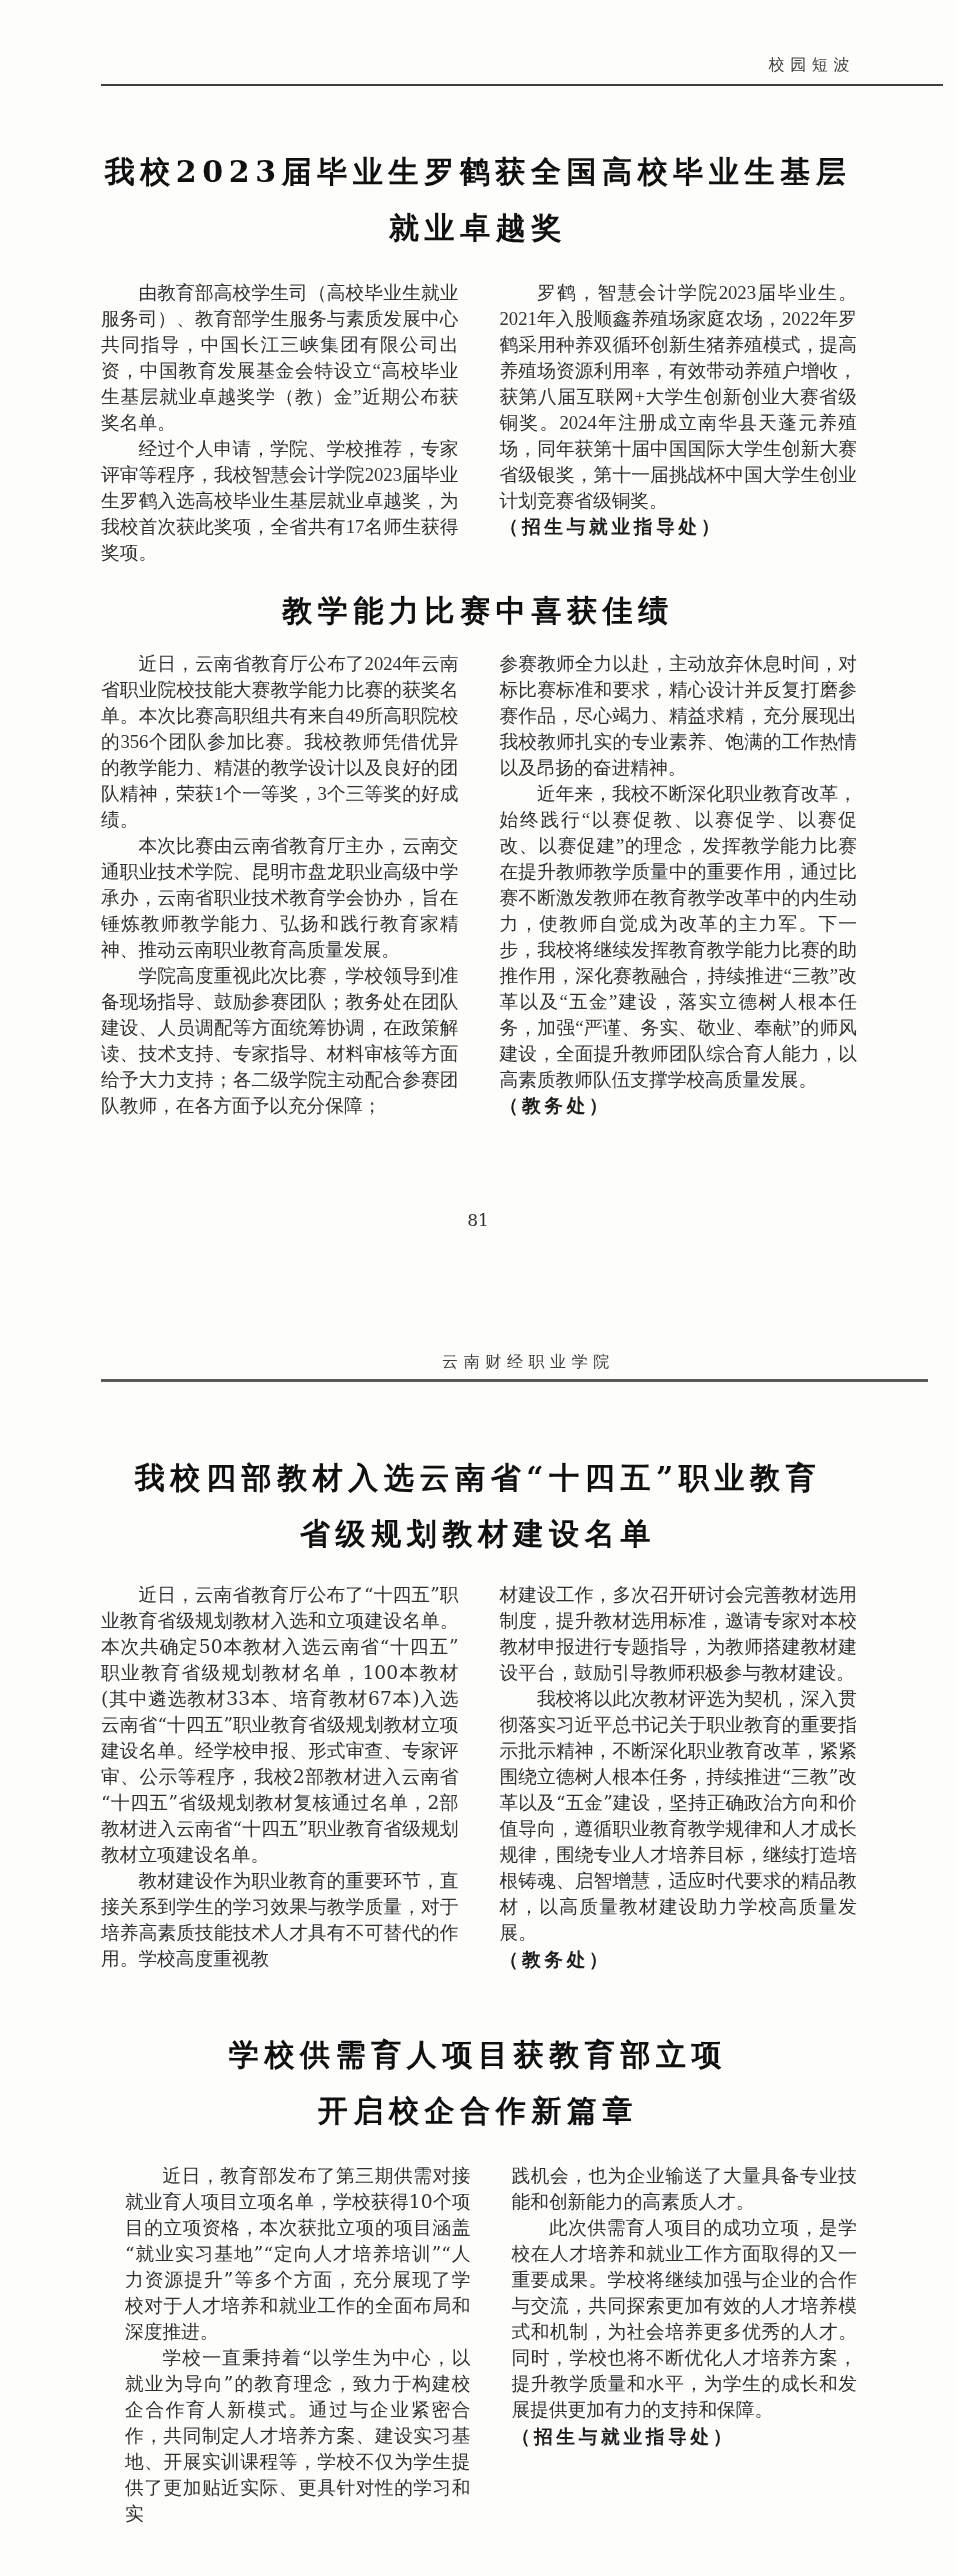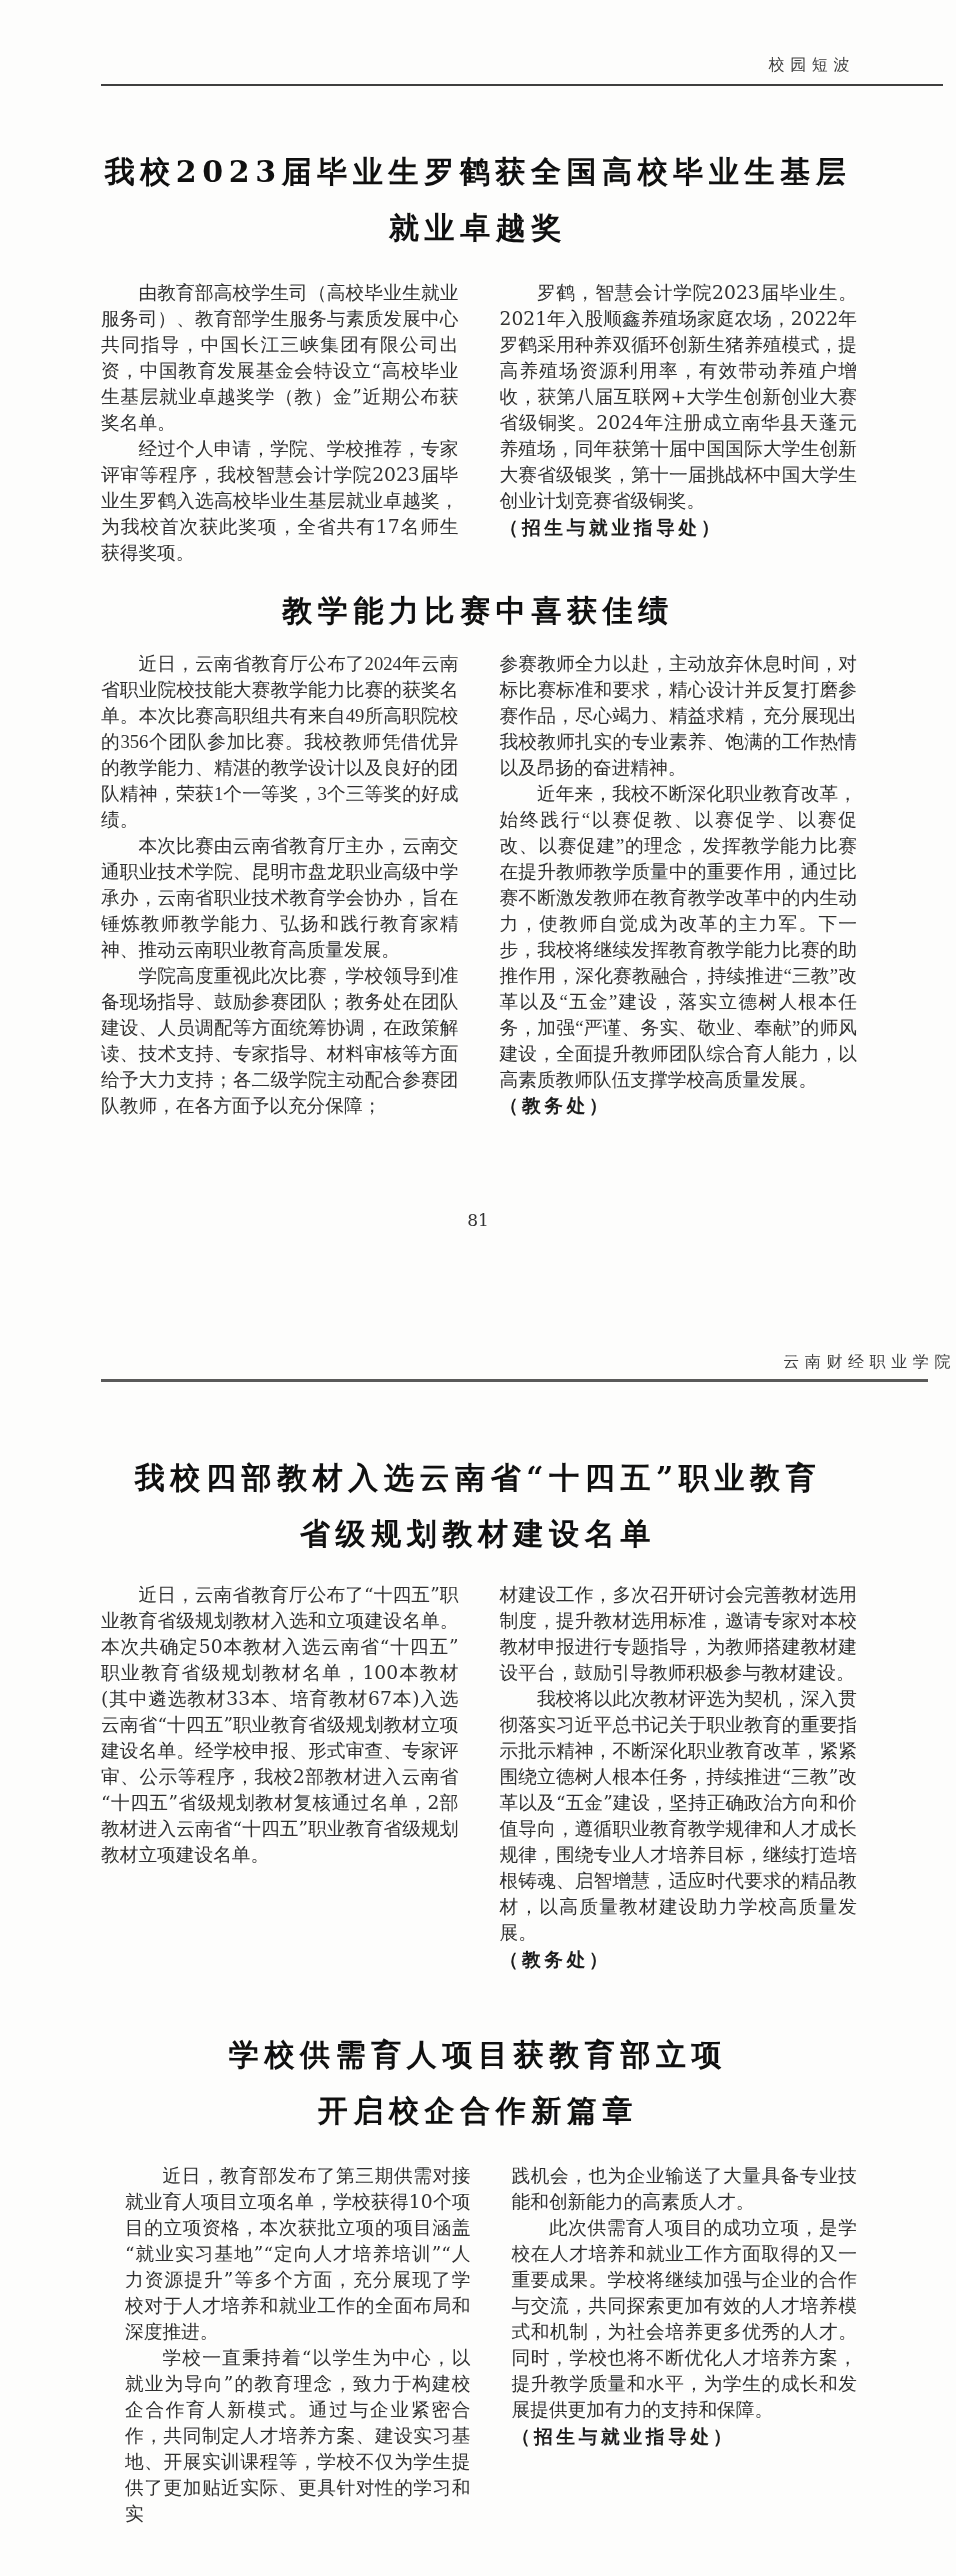--- a/index.html
+++ b/index.html
@@ -5,21 +5,21 @@
   html, body { margin: 0; padding: 0; }
   body {
     width: 956px;
     height: 2576px;
     background: #fdfdfc;
     overflow: hidden;
     font-family: "DejaVu Serif", "Liberation Serif", serif;
     color: #2e2e2e;
   }
   .runhead-row { padding-top: 54px; padding-right: 101px; text-align: right; }
-  .runhead-row.left { padding-right: 0; padding-left: 101px; text-align: right; }
+  .runhead-row.left { padding-right: 0; padding-left: 101px; text-align: center; }
   .runhead {
     font-size: 16px;
     line-height: 22.4px;
     letter-spacing: 5.6px;
     color: #3c3c3c;
   }
   .rule-1 { height: 1.9px; background: #3f3f3f; margin: 7.5px 13px 0 101px; }
   .rule-2 { height: 2.8px; background: #5a5a5a; margin: 5.6px 28px 0 101px; }
 
   .title { text-align: center; color: #101010; font-weight: 700; }
@@ -56,21 +56,21 @@
 
   .page-number {
     text-align: center;
     font-size: 17px;
     line-height: 22.4px;
     color: #333;
   }
 
   
   .mt-title-1 { margin-top: 65px; }
-  .mt-body-1  { margin-top: 32px; }
+  .mt-body-1  { margin-top: 32px; font-family: Liberation Serif, serif; }
   .mt-title-2 { margin-top: 24px; }
   .mt-body-2  { margin-top: 12px; font-family: Liberation Serif, serif; }
   .mt-pagenum-1 { margin-top: 90px; }
   .mt-head-2  { padding-top: 120px; }
   .mt-title-3 { margin-top: 75px; }
   .mt-body-3  { margin-top: 28px; }
   .mt-title-4 { margin-top: 62px; }
   .mt-body-4  { margin-top: 32px; margin-left: 24px; }
 </style>
 </head>
@@ -129,20 +129,21 @@
   <div class="rule-2"></div>
 
   <section>
     <h1 class="title mt-title-3">
       <span class="tl">我校四部教材入选云南省“十四五”职业教育</span>
       <span class="tl">省级规划教材建设名单</span>
     </h1>
     <div class="cols mt-body-3">
       <div class="col">
         <p class="body ind">近日，云南省教育厅公布了“十四五”职业教育省级规划教材入选和立项建设名单。本次共确定50本教材入选云南省“十四五”职业教育省级规划教材名单，100本教材(其中遴选教材33本、培育教材67本)入选云南省“十四五”职业教育省级规划教材立项建设名单。经学校申报、形式审查、专家评审、公示等程序，我校2部教材进入云南省“十四五”省级规划教材复核通过名单，2部教材进入云南省“十四五”职业教育省级规划教材立项建设名单。</p>
+        <p class="body ind">教材建设作为职业教育的重要环节，直接关系到学生的学习效果与教学质量，对于培养高素质技能技术人才具有不可替代的作用。学校高度重视教</p>
       </div>
       <div class="col">
         <p class="body">材建设工作，多次召开研讨会完善教材选用制度，提升教材选用标准，邀请专家对本校教材申报进行专题指导，为教师搭建教材建设平台，鼓励引导教师积极参与教材建设。</p>
         <p class="body ind">我校将以此次教材评选为契机，深入贯彻落实习近平总书记关于职业教育的重要指示批示精神，不断深化职业教育改革，紧紧围绕立德树人根本任务，持续推进“三教”改革以及“五金”建设，坚持正确政治方向和价值导向，遵循职业教育教学规律和人才成长规律，围绕专业人才培养目标，继续打造培根铸魂、启智增慧，适应时代要求的精品教材，以高质量教材建设助力学校高质量发展。</p>
         <p class="body sig">（教务处）</p>
       </div>
     </div>
   </section>
 
   <section>

